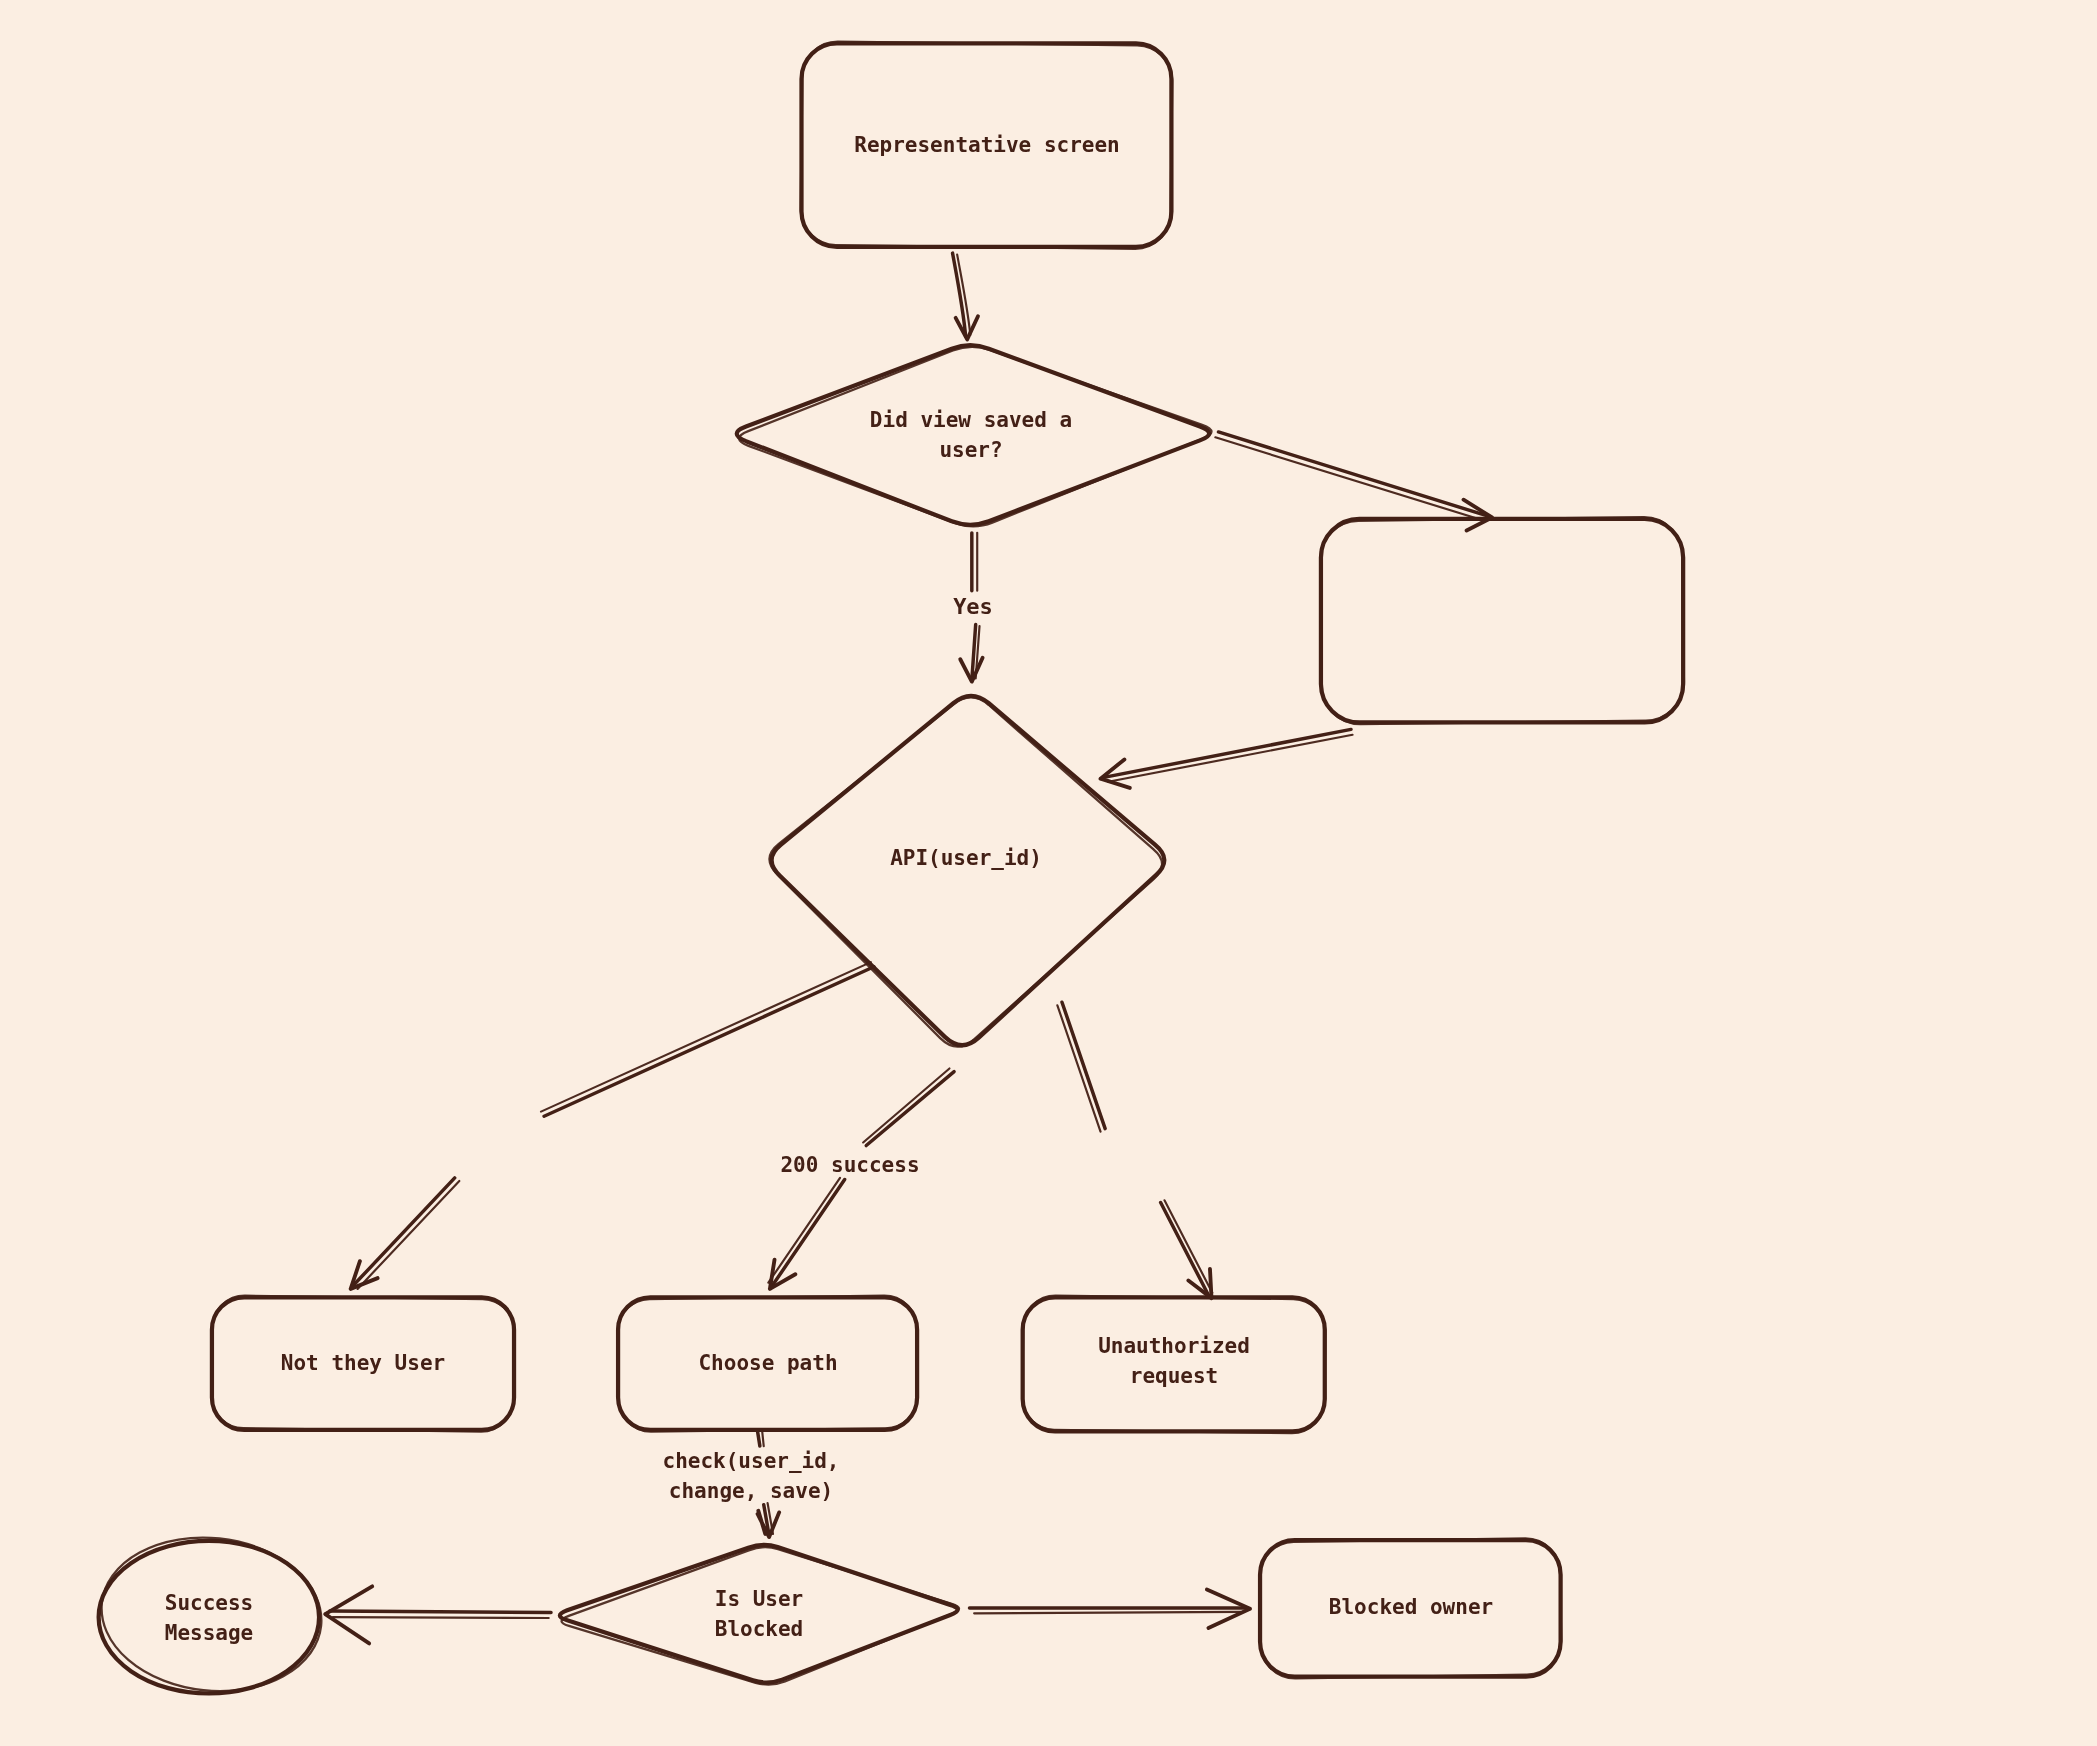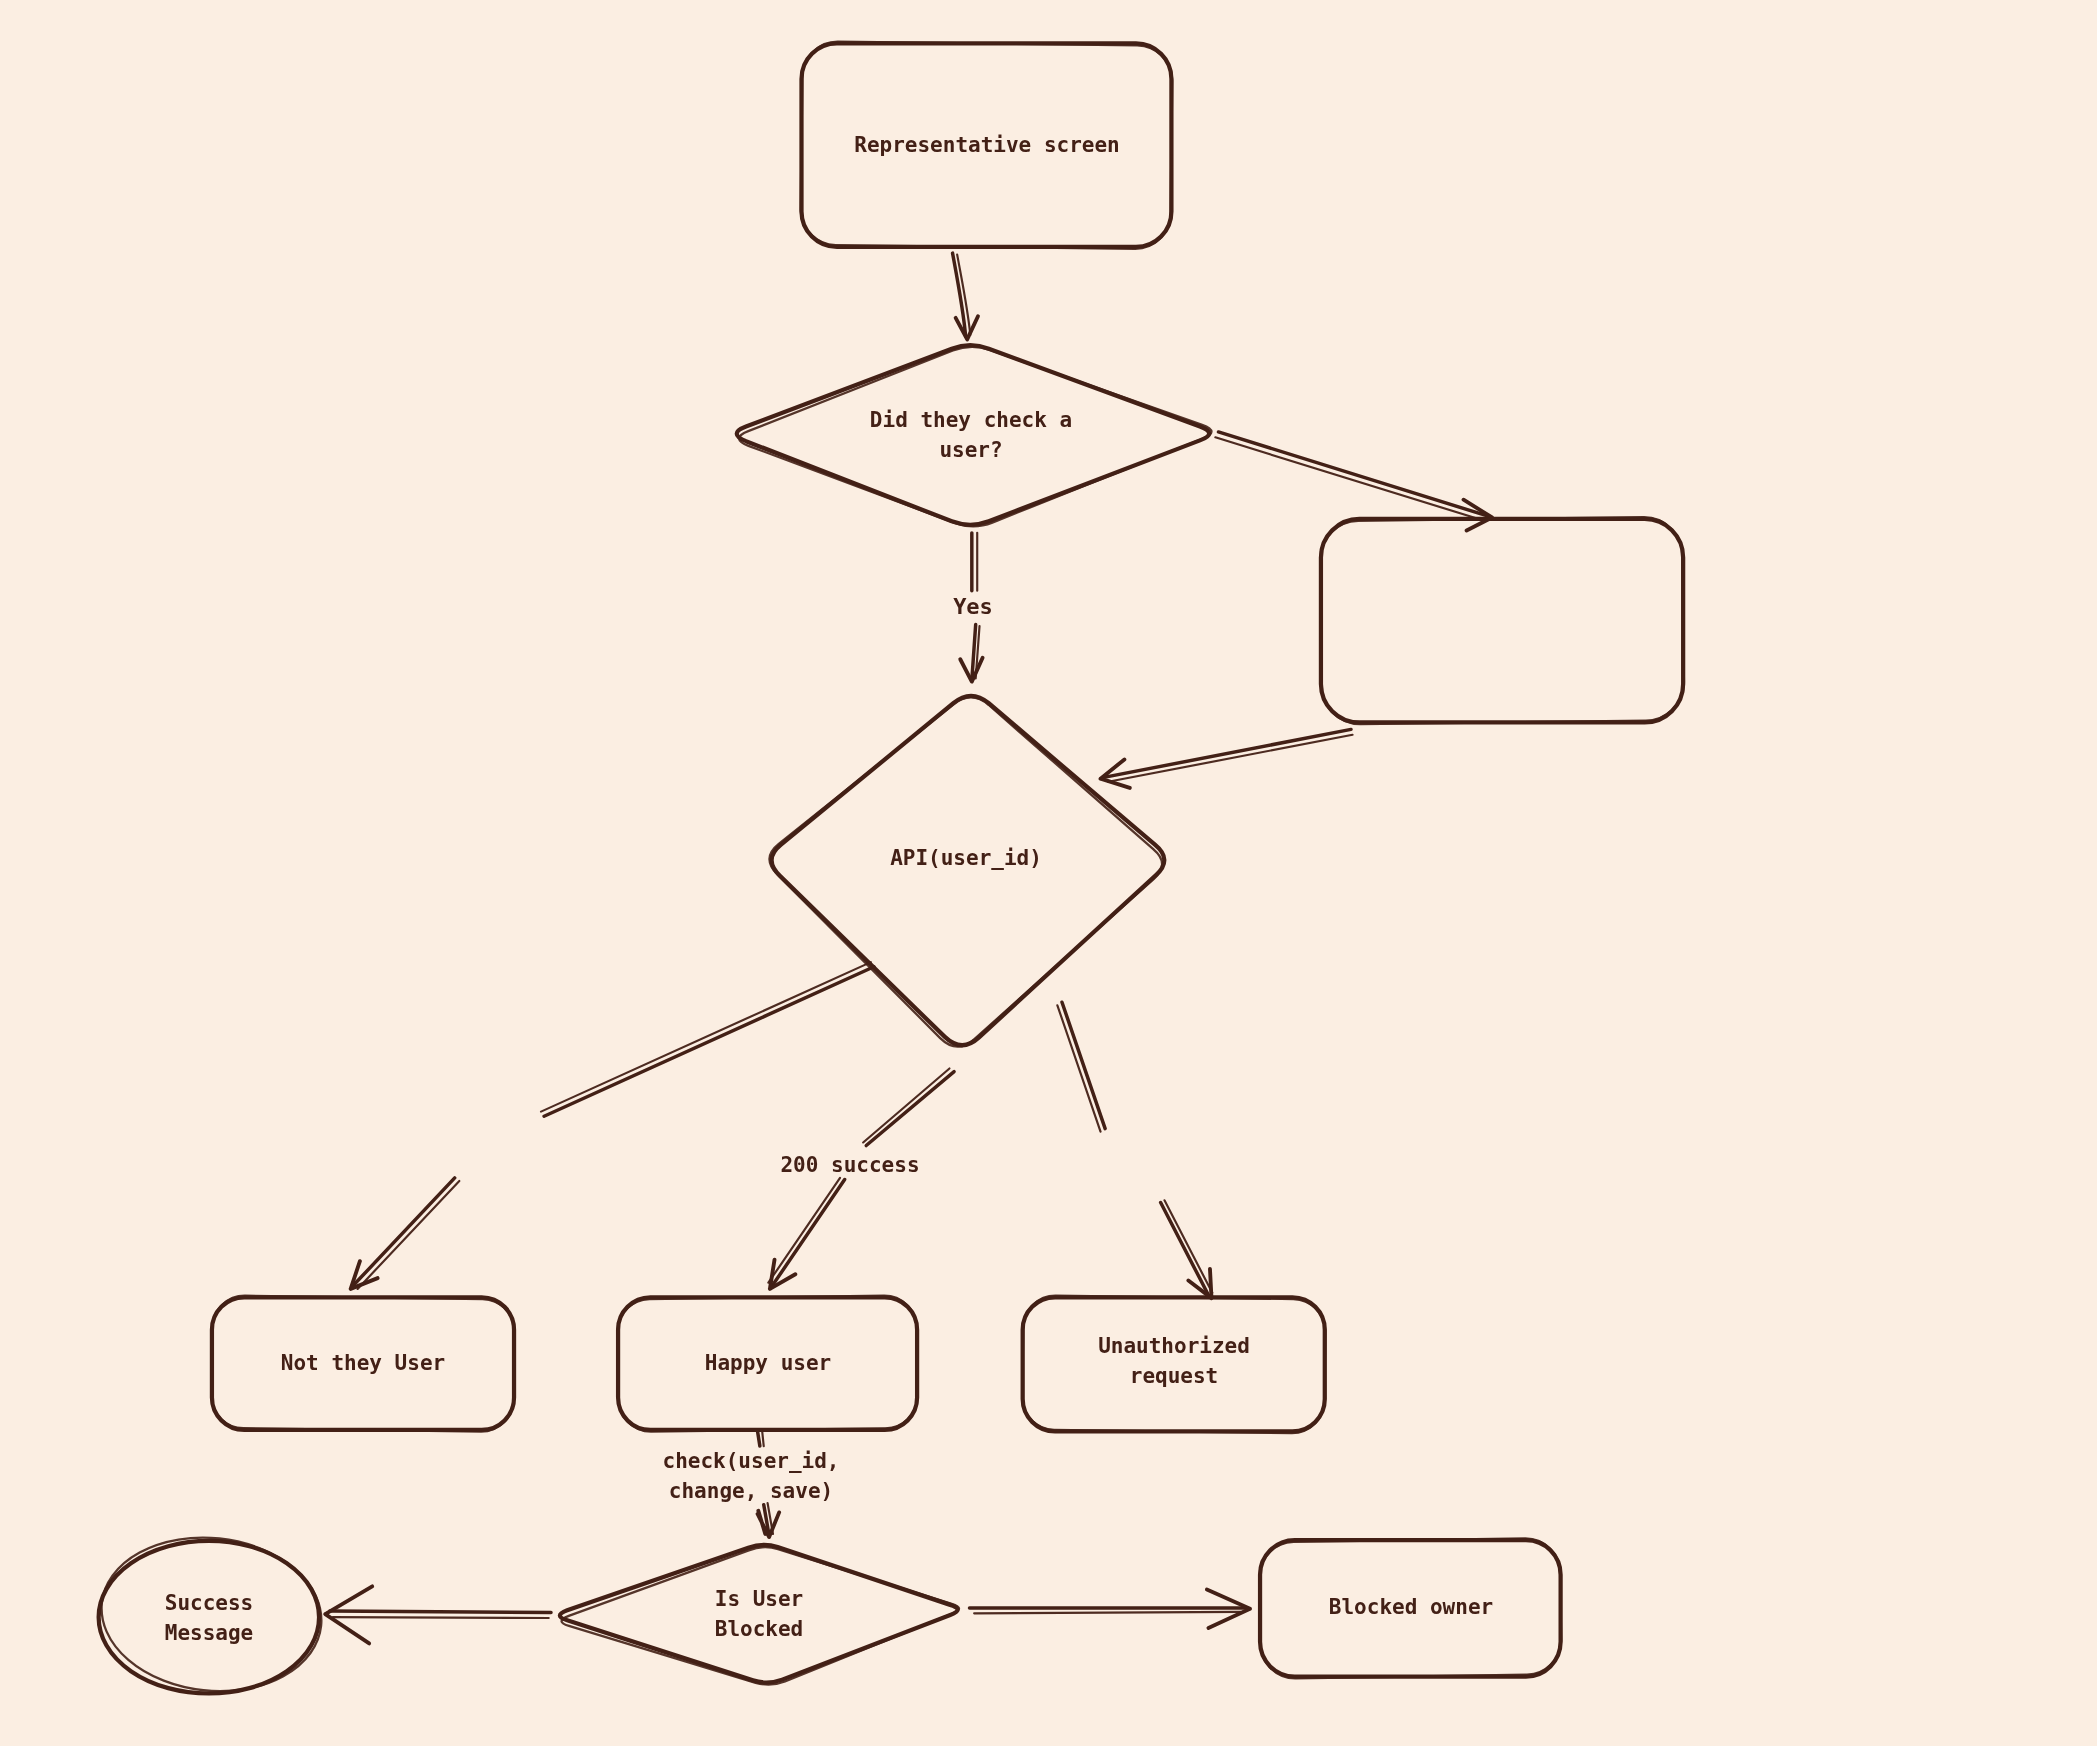--- a/index.html
+++ b/index.html
@@ -153,25 +153,25 @@
     </g>
 
     <g>
       <path class="a1" d="M1258,2086 L1615,2086"></path>
       <path class="a2" d="M1264,2093 L1610,2091"></path>
       <path class="ah" d="M1622,2087 L1566,2062 M1622,2087 L1568,2112"></path>
     </g>
   </svg>
 
   <div class="lbl" style="left:987px;top:146px">Representative screen</div>
-  <div class="lbl" style="left:971px;top:436px">Did they check a
+  <div class="lbl" style="left:971px;top:436px">Did view saved a
 user?</div>
   <div class="lbl" style="left:966px;top:859px">API(user_id)</div>
   <div class="lbl" style="left:363px;top:1364px">Not they User</div>
-  <div class="lbl" style="left:768px;top:1364px">Happy user</div>
+  <div class="lbl" style="left:768px;top:1364px">Choose path</div>
   <div class="lbl" style="left:1174px;top:1362px">Unauthorized
 request</div>
   <div class="lbl" style="left:759px;top:1615px">Is User
 Blocked</div>
   <div class="lbl" style="left:209px;top:1619px">Success
 Message</div>
   <div class="lbl" style="left:1411px;top:1608px">Blocked owner</div>
 
   <div class="lbl yes" style="left:973px;top:607px">Yes</div>
   <div class="lbl" style="left:850px;top:1166px">200 success</div>

